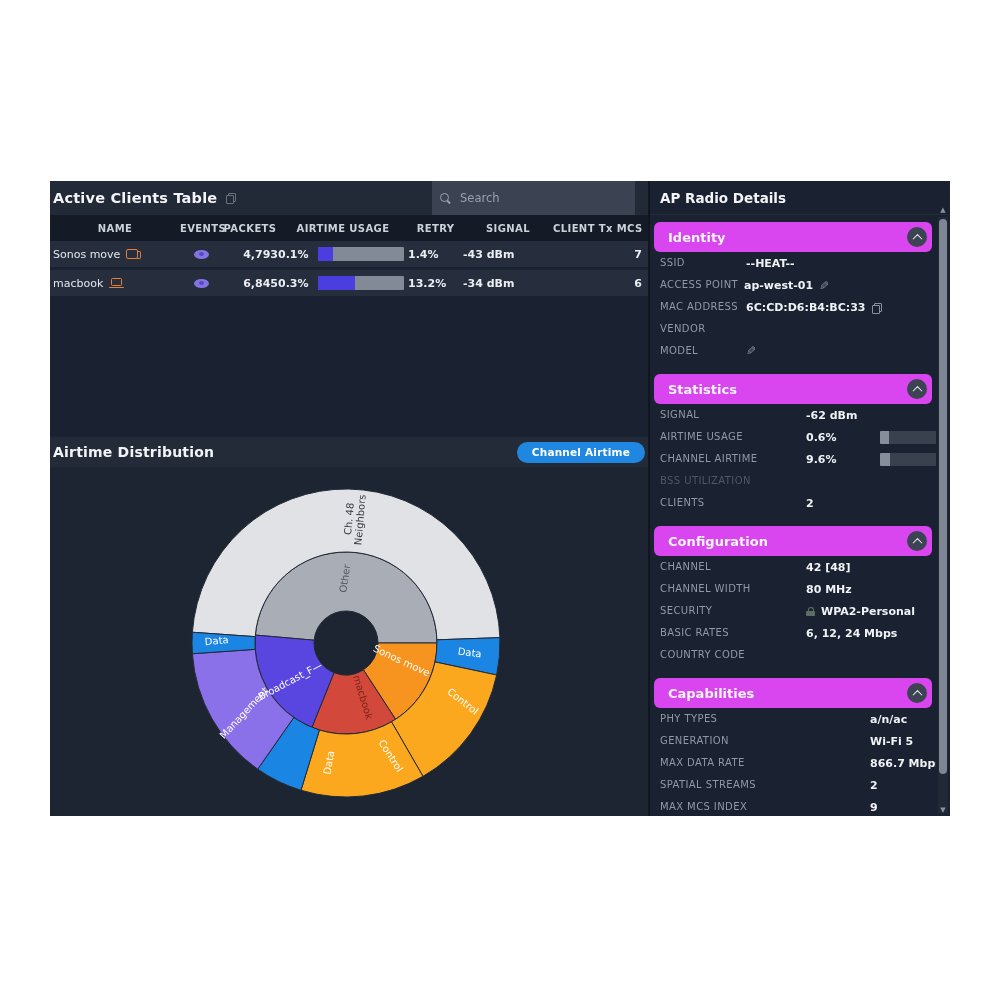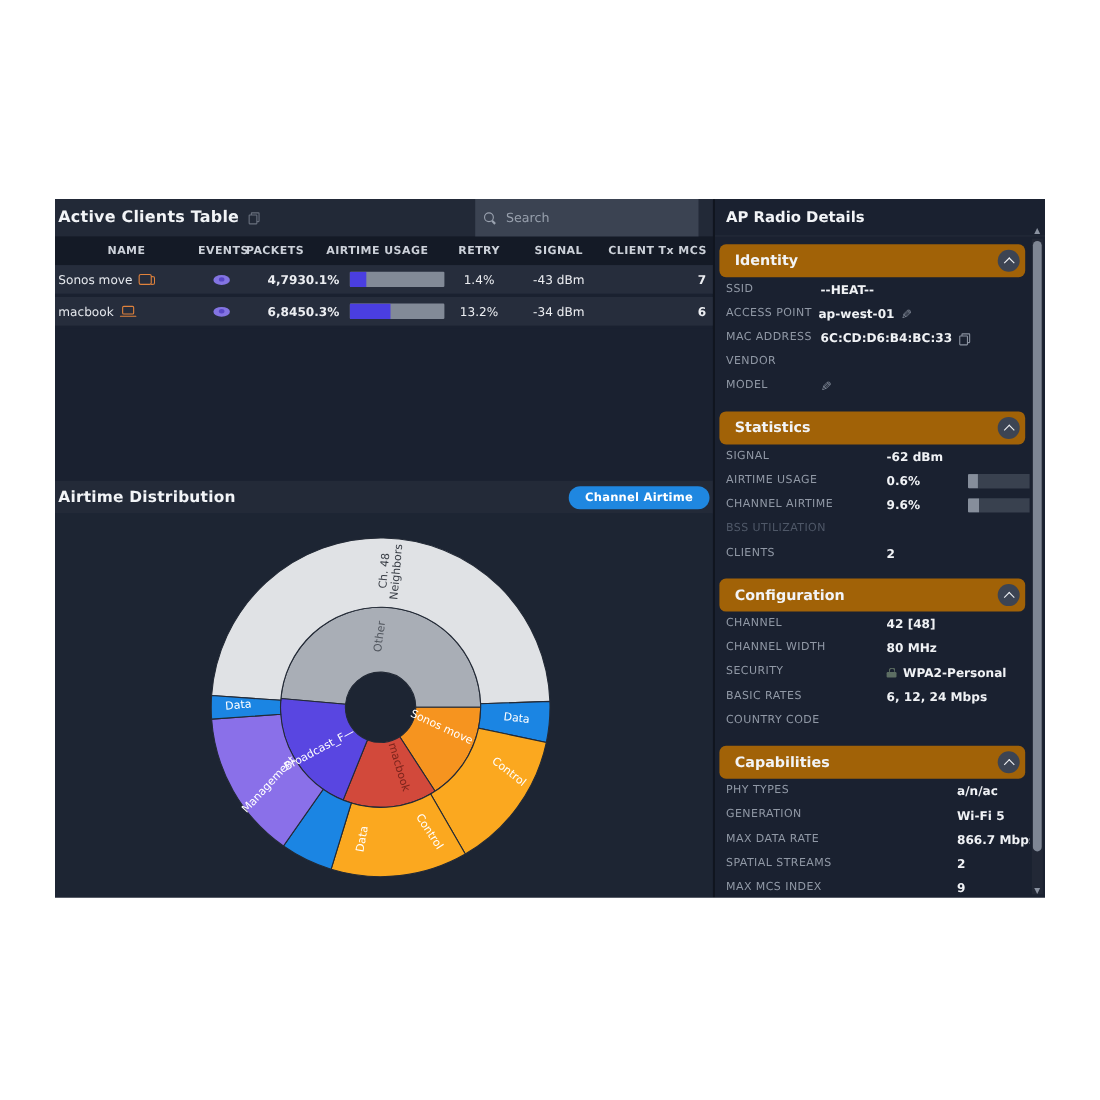--- a/index.html
+++ b/index.html
@@ -28,21 +28,21 @@
   .col-header,.client-row{display:grid;grid-template-columns:130px 42px 56px 130px 55px 90px 1fr;align-items:center;}
   .col-header{height:26px;background:#141a26;flex:none;}
   .col-header .hc{font-size:10px;font-weight:700;color:#ccd1d9;letter-spacing:.4px;text-align:center;white-space:nowrap;}
   .col-header .hc:first-child{text-align:center;}
   .col-header .hc:last-child{text-align:right;padding-right:6px;}
   .client-row{height:26px;background:#262d3c;margin-top:0;margin-bottom:3px;flex:none;cursor:pointer;}
   .cell{font-size:11px;color:#eceef2;}
   .cell.name{display:flex;align-items:center;gap:6px;padding-left:3px;font-weight:400;color:#e4e7ec;}
   .cell.events{display:flex;justify-content:center;}
   .cell.num{font-weight:700;text-align:right;}
-  .cell.center{font-weight:400;text-align:center;}
+  .cell.center{font-weight:700;text-align:left;}
   .cell.mcs{font-weight:700;text-align:right;padding-right:6px;}
   .cell.airtime{display:flex;align-items:center;}
   .at-pct{width:27px;text-align:right;font-weight:700;font-size:11px;color:#eceef2;flex:none;}
   .at-bar{width:86px;height:14px;background:#828a97;margin-left:13px;border-radius:1px;overflow:hidden;flex:none;}
   .at-fill{height:100%;background:#4a3ee0;}
   .icon-eye{position:relative;width:15px;height:9px;background:#8374e2;border-radius:50%/50%;display:inline-block;}
   .icon-eye::after{content:"";position:absolute;left:5px;top:2.5px;width:5px;height:4px;background:#5847c6;border-radius:50%;}
   .dev-icon{position:relative;display:inline-block;flex:none;}
   .icon-speaker{width:15px;height:10px;}
   .icon-speaker::before{content:"";position:absolute;left:0;top:0;width:10px;height:8px;border:1.5px solid #e0823c;border-radius:2px;}
@@ -59,21 +59,21 @@
     letter-spacing:.2px;cursor:pointer;display:flex;align-items:center;
   }
   .chart-area{height:349px;background:#1d2533;position:relative;flex:none;}
   
   .v-divider{width:2px;background:#10151f;flex:none;}
   
   .right{flex:1;position:relative;background:#1a2130;overflow:hidden;}
   .rp-title{height:33px;display:flex;align-items:center;padding-left:10px;font-size:13.5px;font-weight:700;color:#f2f4f7;border-bottom:1px solid #242b39;}
   .rp-body{position:absolute;left:0;right:14px;top:34px;bottom:0;overflow:hidden;}
   .sec-header{
-    margin:7px 4px 5px 4px;height:30px;background:#a16207;border-radius:6px;
+    margin:7px 4px 5px 4px;height:30px;background:#d946ef;border-radius:6px;
     display:flex;align-items:center;padding:0 5px 0 14px;box-sizing:border-box;
   }
   .sec-title{font-size:13px;font-weight:700;color:#f2f4f7;}
   .sec-chevron{margin-left:auto;width:20px;height:20px;border-radius:50%;background:#3c4453;display:flex;align-items:center;justify-content:center;cursor:pointer;border:none;padding:0;}
   .chev-up{width:6px;height:6px;border-left:1.6px solid #eef0f3;border-top:1.6px solid #eef0f3;transform:rotate(45deg) translate(1px,1px);}
   .detail-row{height:22px;display:flex;align-items:flex-start;position:relative;padding-left:10px;}
   .d-label{font-size:10px;color:#9199a6;letter-spacing:.4px;font-weight:400;}
   .d-label.dim{color:#4f5868;}
   .d-value{position:absolute;font-size:11px;font-weight:700;color:#f0f2f5;display:flex;align-items:center;gap:6px;white-space:nowrap;}
   .icon-pencil{color:#8a92a0;font-size:12px;line-height:1;cursor:pointer;display:inline-block;transform:scaleX(-1);}

